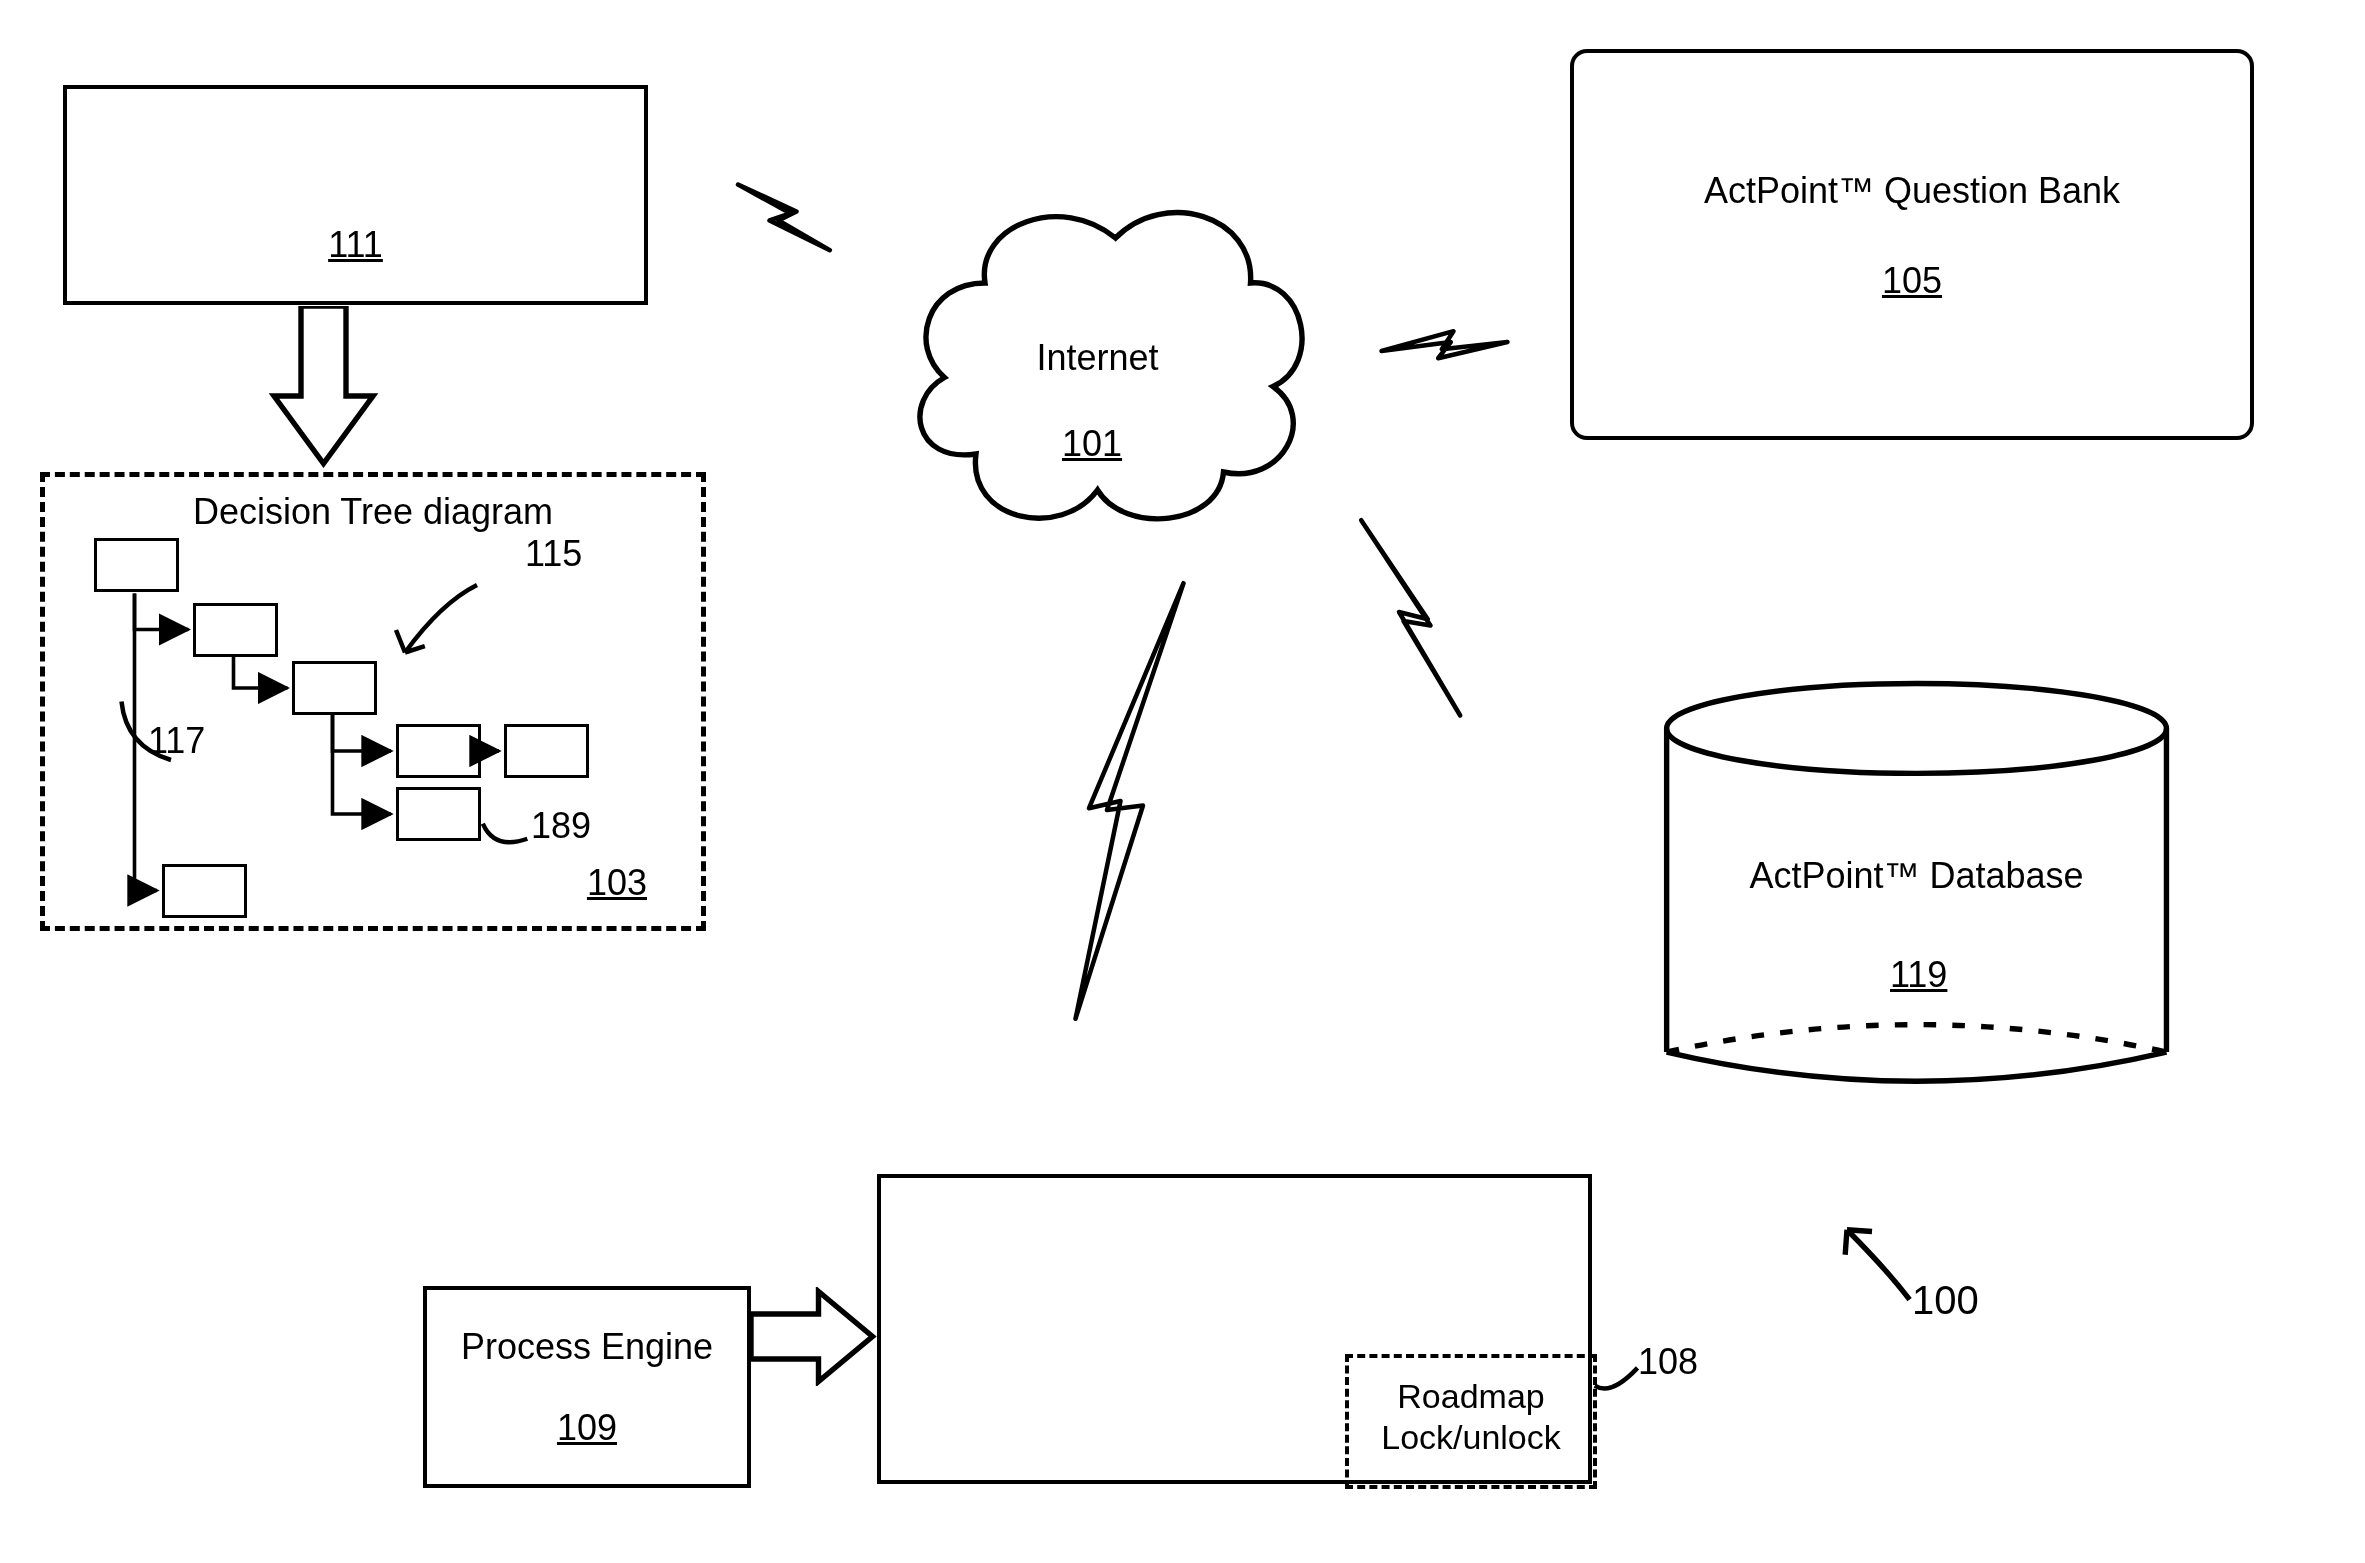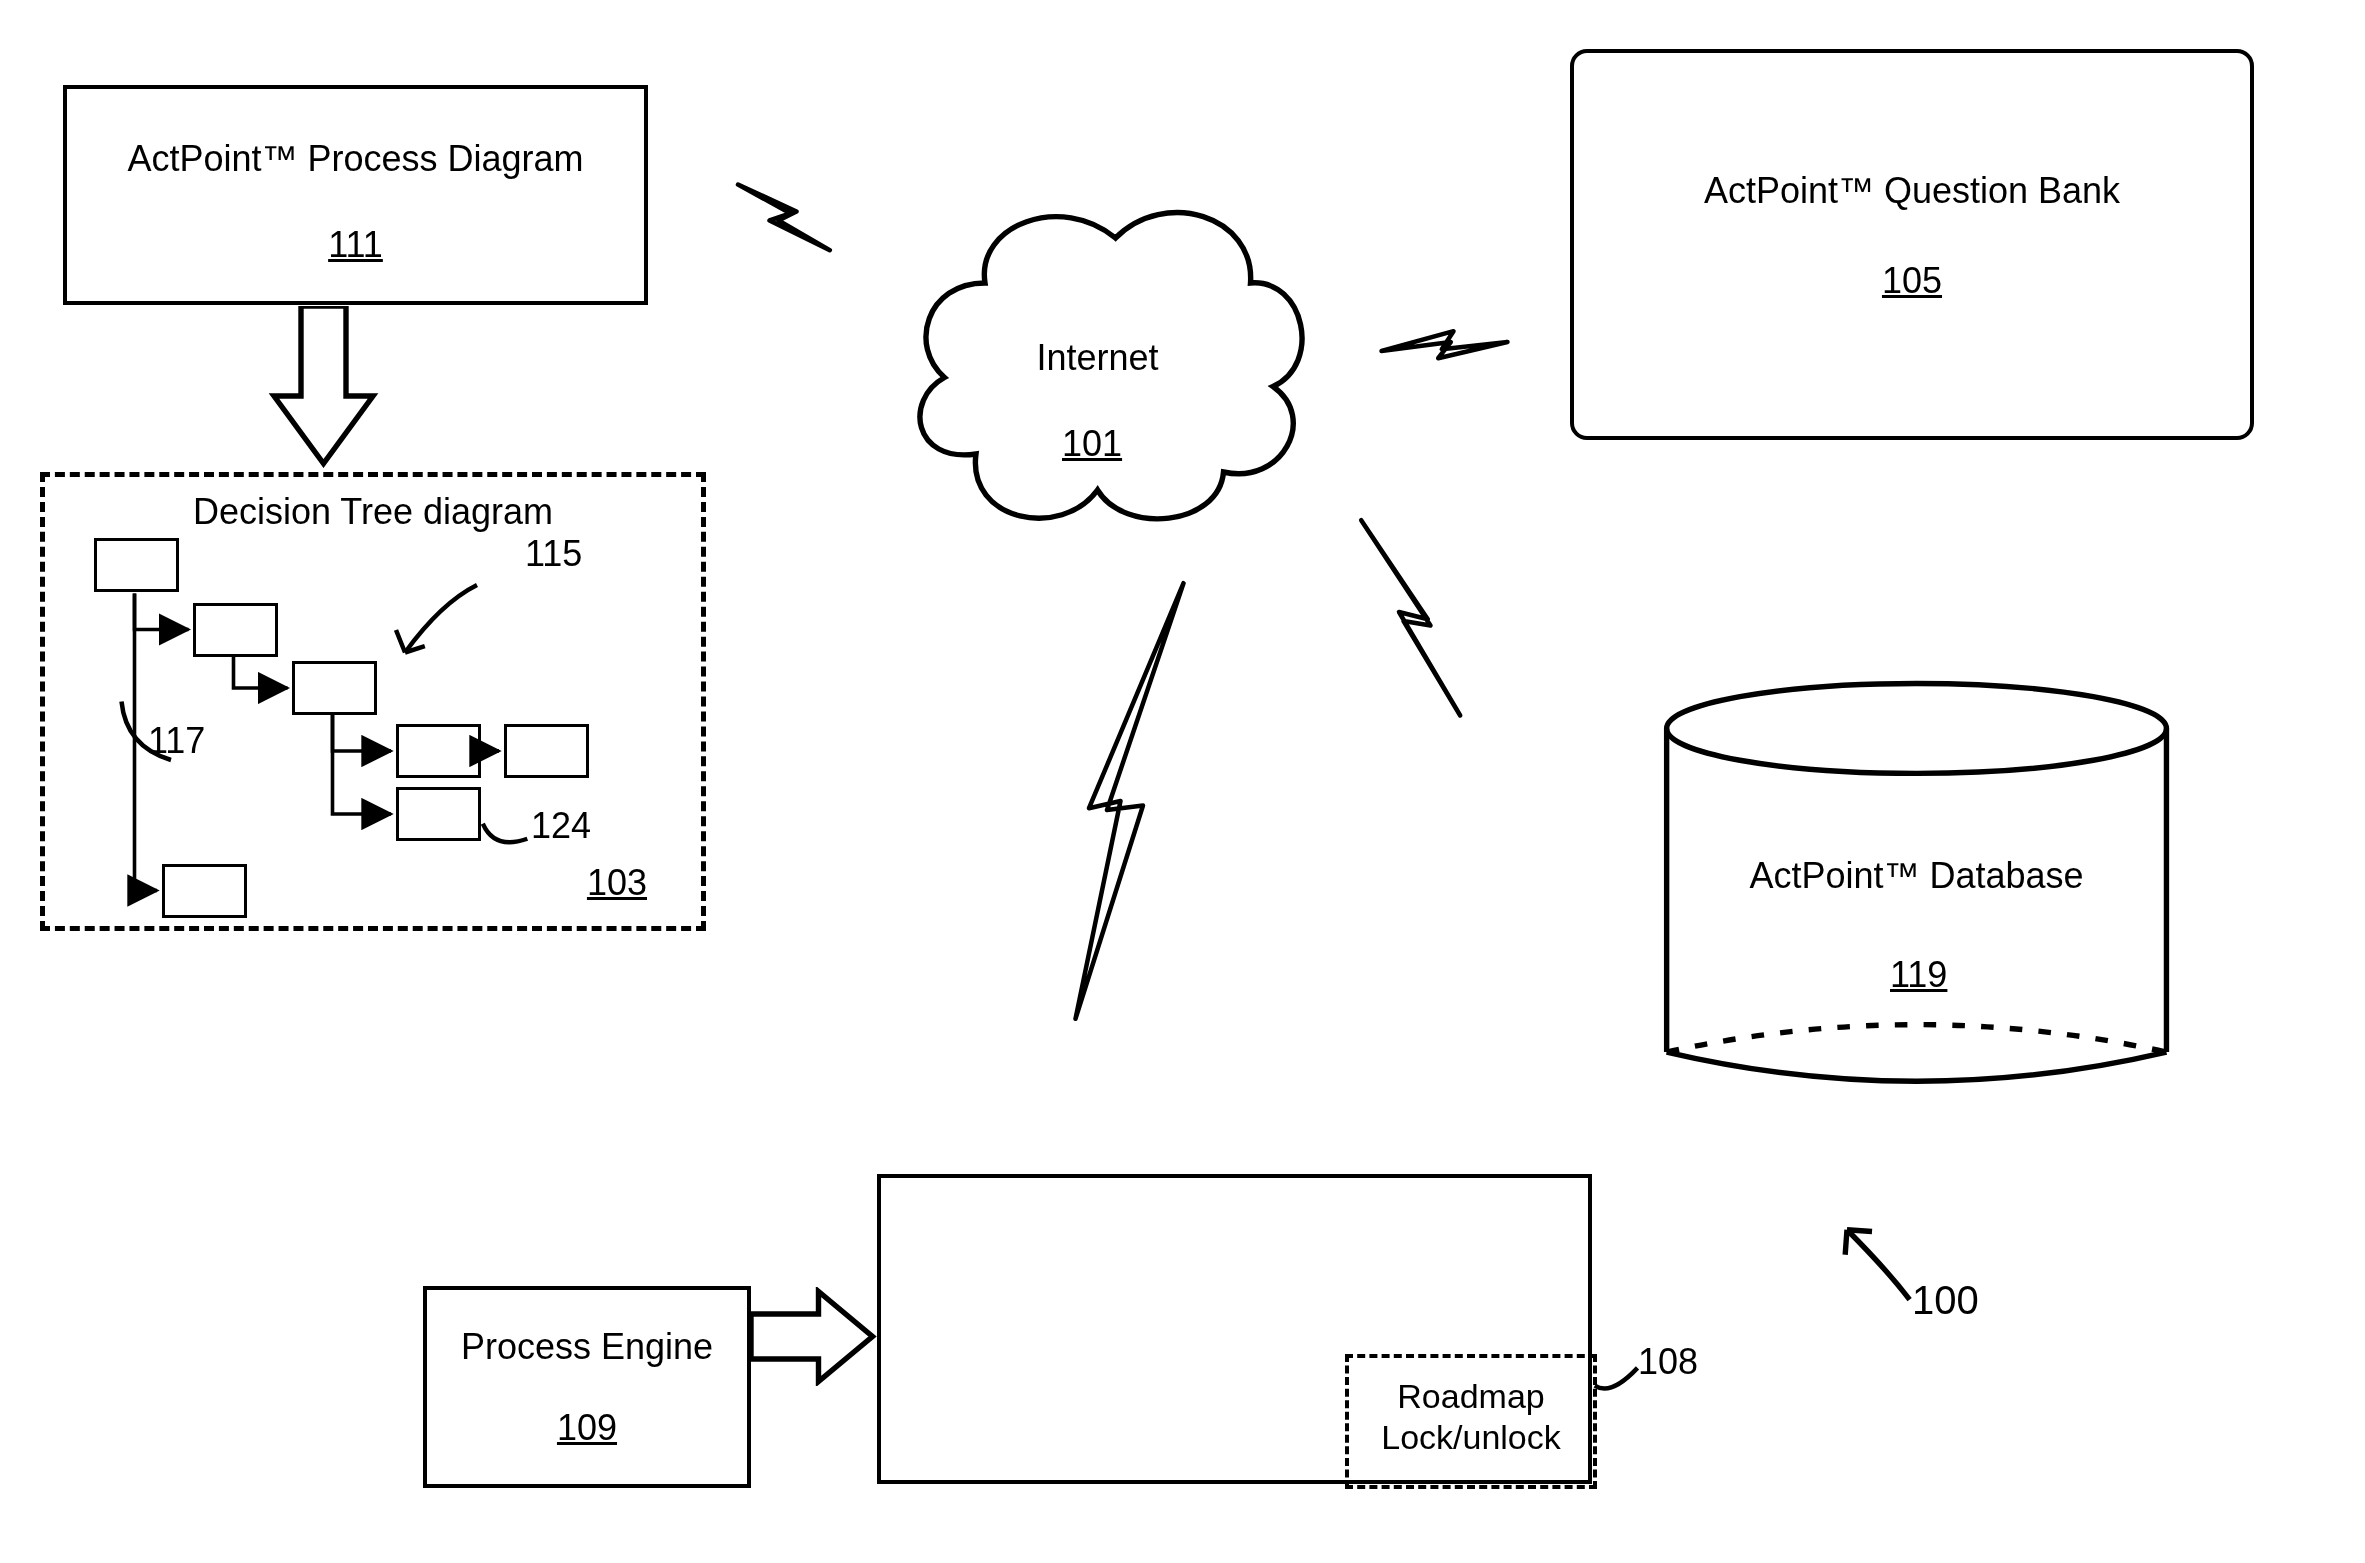--- a/index.html
+++ b/index.html
@@ -10,21 +10,20 @@
   .num{position:absolute;width:100%;text-align:center;font-size:36px;text-decoration:underline;}
   .free{position:absolute;font-size:36px;}
   .minibox{position:absolute;border:3.6px solid #000;box-sizing:border-box;}
 </style>
 </head>
 <body>
 
 <div id="stage">
 
   <div class="box" style="left:63px;top:85px;width:585px;height:220px;">
-    <div class="lbl" style="top:49px;">ActPoint™ Process Diagram</div>
     <div class="num" style="top:135px;">111</div>
   </div>
 
   <svg style="position:absolute;left:265px;top:306px;width:117px;height:162px;" viewBox="0 0 130 180">
     <path d="M40 0 L40 100 L10 100 L65 175 L120 100 L90 100 L90 0 Z" fill="#fff" stroke="#000" stroke-width="6"></path>
   </svg>
 
   <div class="box dashbox" style="left:40px;top:472px;width:666px;height:459px;">
     <div class="lbl" style="top:13.5px;left:0;width:100%;font-size:36px;">Decision Tree diagram</div>
     <div class="num" style="bottom:22.5px;left:auto;right:54px;width:auto;">103</div>
@@ -65,21 +64,21 @@
   <div class="free" style="left:486px;top:533px;margin-left:39px;">115</div>
 
   <svg style="position:absolute;left:117px;top:697px;width:63px;height:72px;" viewBox="0 0 70 80">
     <path d="M5 5 Q10 55 60 70" fill="none" stroke="#000" stroke-width="5"></path>
   </svg>
   <div class="free" style="left:148px;top:720px;">117</div>
 
   <svg style="position:absolute;left:481px;top:819px;width:49px;height:31.5px;" viewBox="0 0 55 35">
     <path d="M2 5 Q15 35 52 22" fill="none" stroke="#000" stroke-width="5"></path>
   </svg>
-  <div class="free" style="left:531px;top:805px;">124</div>
+  <div class="free" style="left:531px;top:805px;">189</div>
 
   <svg style="position:absolute;left:895px;top:175px;width:414px;height:360px;" viewBox="0 0 460 400">
     <path d="M90 310 C20 320 10 250 55 225 C15 190 35 120 100 120 C90 55 185 20 245 70 C300 15 400 45 395 120 C455 115 475 210 420 235 C470 270 430 345 365 330 C360 390 255 400 225 350 C185 405 80 385 90 310 Z" fill="#fff" stroke="#000" stroke-width="6"></path>
   </svg>
   <div class="free" style="left:1021px;top:337px;width:153px;text-align:center;">Internet</div>
   <div class="free" style="left:1062px;top:423px;text-decoration:underline;">101</div>
 
   <div class="box" style="left:1570px;top:49px;width:684px;height:391px;border-radius:17px;">
     <div class="lbl" style="top:117px;">ActPoint™ Question Bank</div>
     <div class="num" style="top:207px;">105</div>

